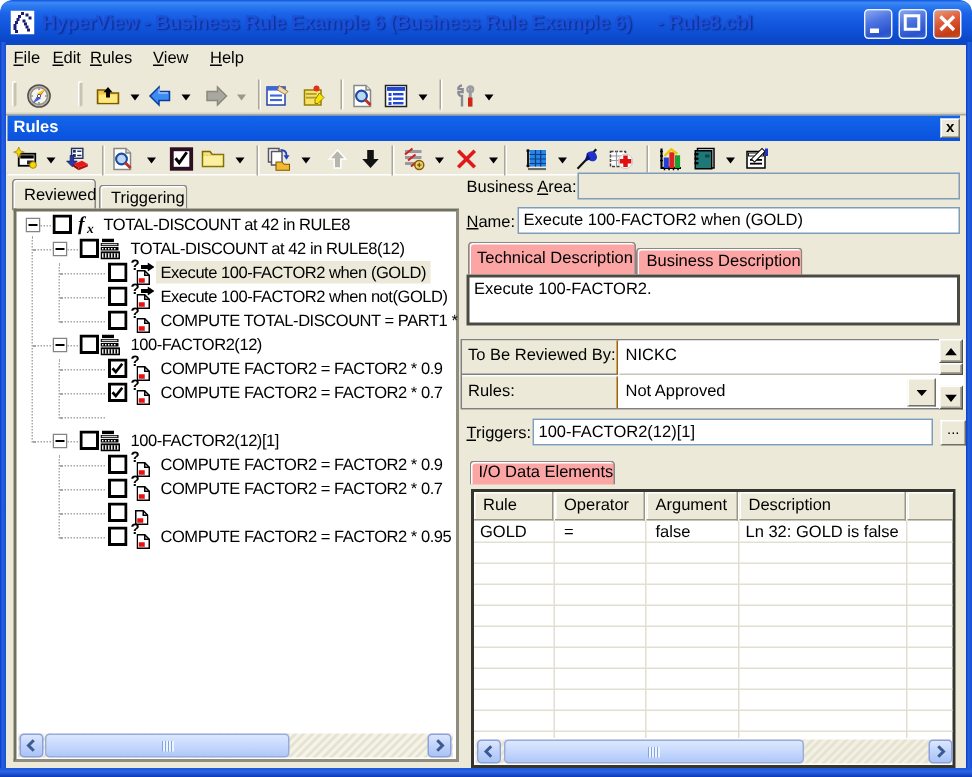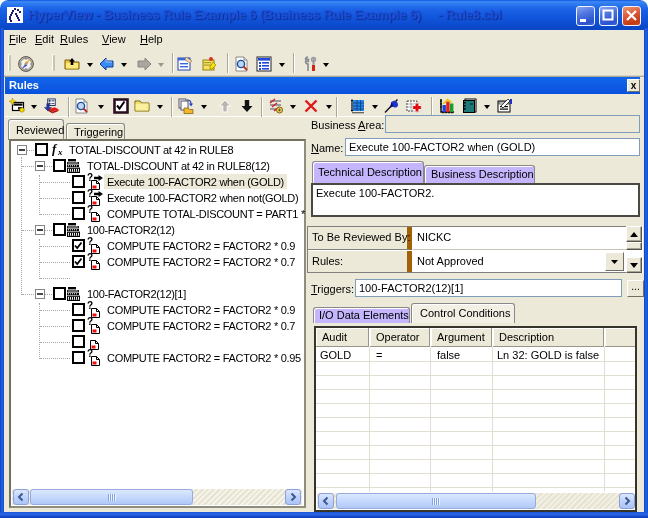--- a/index.html
+++ b/index.html
@@ -516,25 +516,25 @@
           <svg width="14" height="14" viewBox="0 0 14 14">
             <path d="M5.5 3.5 L9 7 L5.5 10.5" fill="none" stroke="#3c5a90" stroke-width="2"></path>
           </svg>
         </div>
  </div>
 </div>
 <style>
 .lbl{position:absolute;font-size:11px;white-space:nowrap}
 .fld{position:absolute;border:1px solid #7f9db9;background:#fff;font-size:11px}
 .fld span{position:absolute;left:3px;top:2px;white-space:nowrap}
-.dtab{position:absolute;background:#c4b5fd;border:1px solid #888;border-bottom:none;border-radius:3px 3px 0 0;box-shadow:inset 1px 1px 0 #fff}
+.dtab{position:absolute;background:#fca5a5;border:1px solid #888;border-bottom:none;border-radius:3px 3px 0 0;box-shadow:inset 1px 1px 0 #fff}
 .dtab span{position:absolute;font-size:11px;white-space:nowrap}
 #descbox{position:absolute;left:311px;top:183px;width:329px;height:34px;background:#fff;border:2px solid #4a4a42}
 #grp{position:absolute;left:307px;top:226px;width:320px;height:47px;border:1px solid #808080;background:#fff}
-.gcell{position:absolute;background:#ECE9D8;border-right:5px solid #a16207;border-bottom:1px solid #808080}
+.gcell{position:absolute;background:#ECE9D8;border-right:1px solid #a16207;border-bottom:1px solid #808080}
 .gcell span{position:absolute;left:4px;top:4px;font-size:11px;white-space:nowrap}
 .gfld{position:absolute;background:#fff;font-size:11px}
 .gfld span{position:absolute;left:4px;top:4px;white-space:nowrap}
 .cbobtn{position:absolute;width:17px;height:17px;background:#ECE9D8;border:1px solid;border-color:#fff #716f64 #716f64 #fff;display:flex;align-items:center;justify-content:center}
 .vsb{position:absolute;left:626px;width:17px}
 .cbtn{position:absolute;background:#ECE9D8;border:1px solid;border-color:#fff #55544a #55544a #fff;box-shadow:inset -1px -1px 0 #a8a496;display:flex;align-items:center;justify-content:center}
 .dotbtn{position:absolute;background:#ECE9D8;border:1px solid;border-color:#fff #716f64 #716f64 #fff;font-size:10px;text-align:center;line-height:12px}
 #tblwrap{position:absolute;left:314px;top:326px;width:323px;height:186px;border:2px solid #35352d;background:#fff}
 .th{position:absolute;top:0px;height:19px;background:#ECE9D8;border-right:1px solid #9a9786;border-bottom:1px solid #9a9786;box-shadow:inset 1px 1px 0 #fff}
 .th span{position:absolute;left:6px;top:3px;font-size:11px;white-space:nowrap}
@@ -590,26 +590,23 @@
       </div>
 </div>
 <div class="lbl" style="left:311px;top:283px"><u>T</u>riggers:</div>
 <div class="fld" style="left:355px;top:279px;width:267px;height:18px">
       <span>100-FACTOR2(12)[1]</span>
     </div>
 <div class="dotbtn" style="left:627px;top:280px;width:17px;height:17px">...</div>
 <div class="dtab" style="left:313px;top:307px;width:97px;height:16px">
       <span style="left:5px;top:1px">I/O Data Elements</span>
     </div>
-<div class="dtab" style="left:411px;top:303px;width:104px;height:20px;background:#F2EFE4">
-      <span style="left:8px;top:3px">Control Conditions</span>
-    </div>
 <div id="tblwrap">
  <div class="th" style="left:0px;width:53px">
-        <span>Audit</span>
+        <span>Rule</span>
       </div>
  <div class="th" style="left:54px;width:60px">
         <span>Operator</span>
       </div>
  <div class="th" style="left:115px;width:61px">
         <span>Argument</span>
       </div>
  <div class="th" style="left:177px;width:111px">
         <span>Description</span>
       </div>

